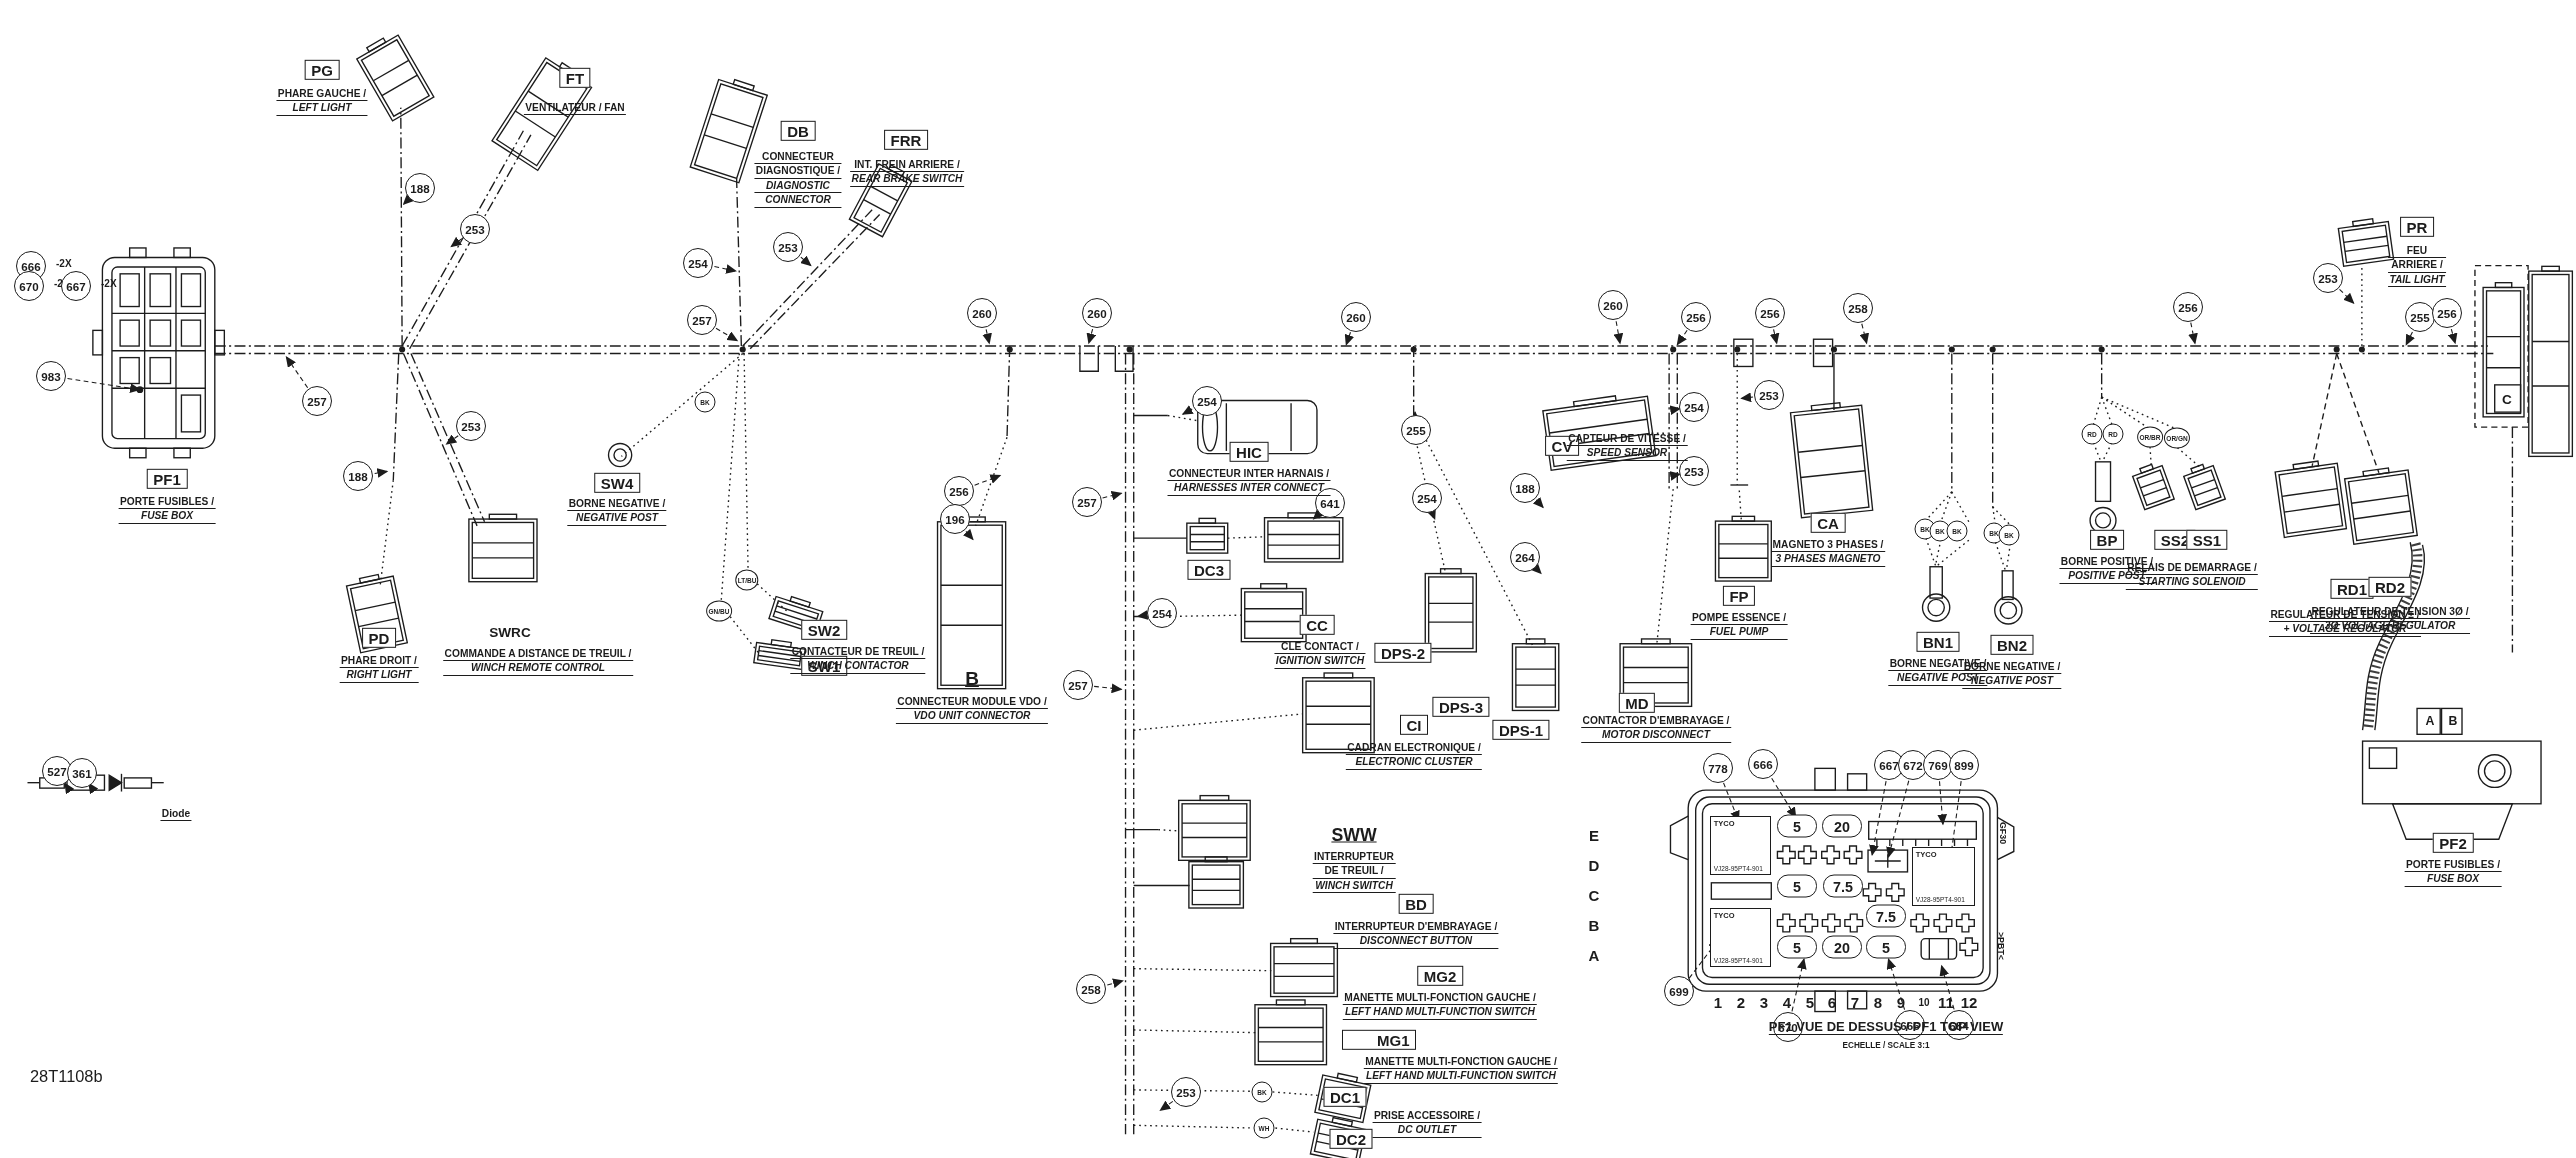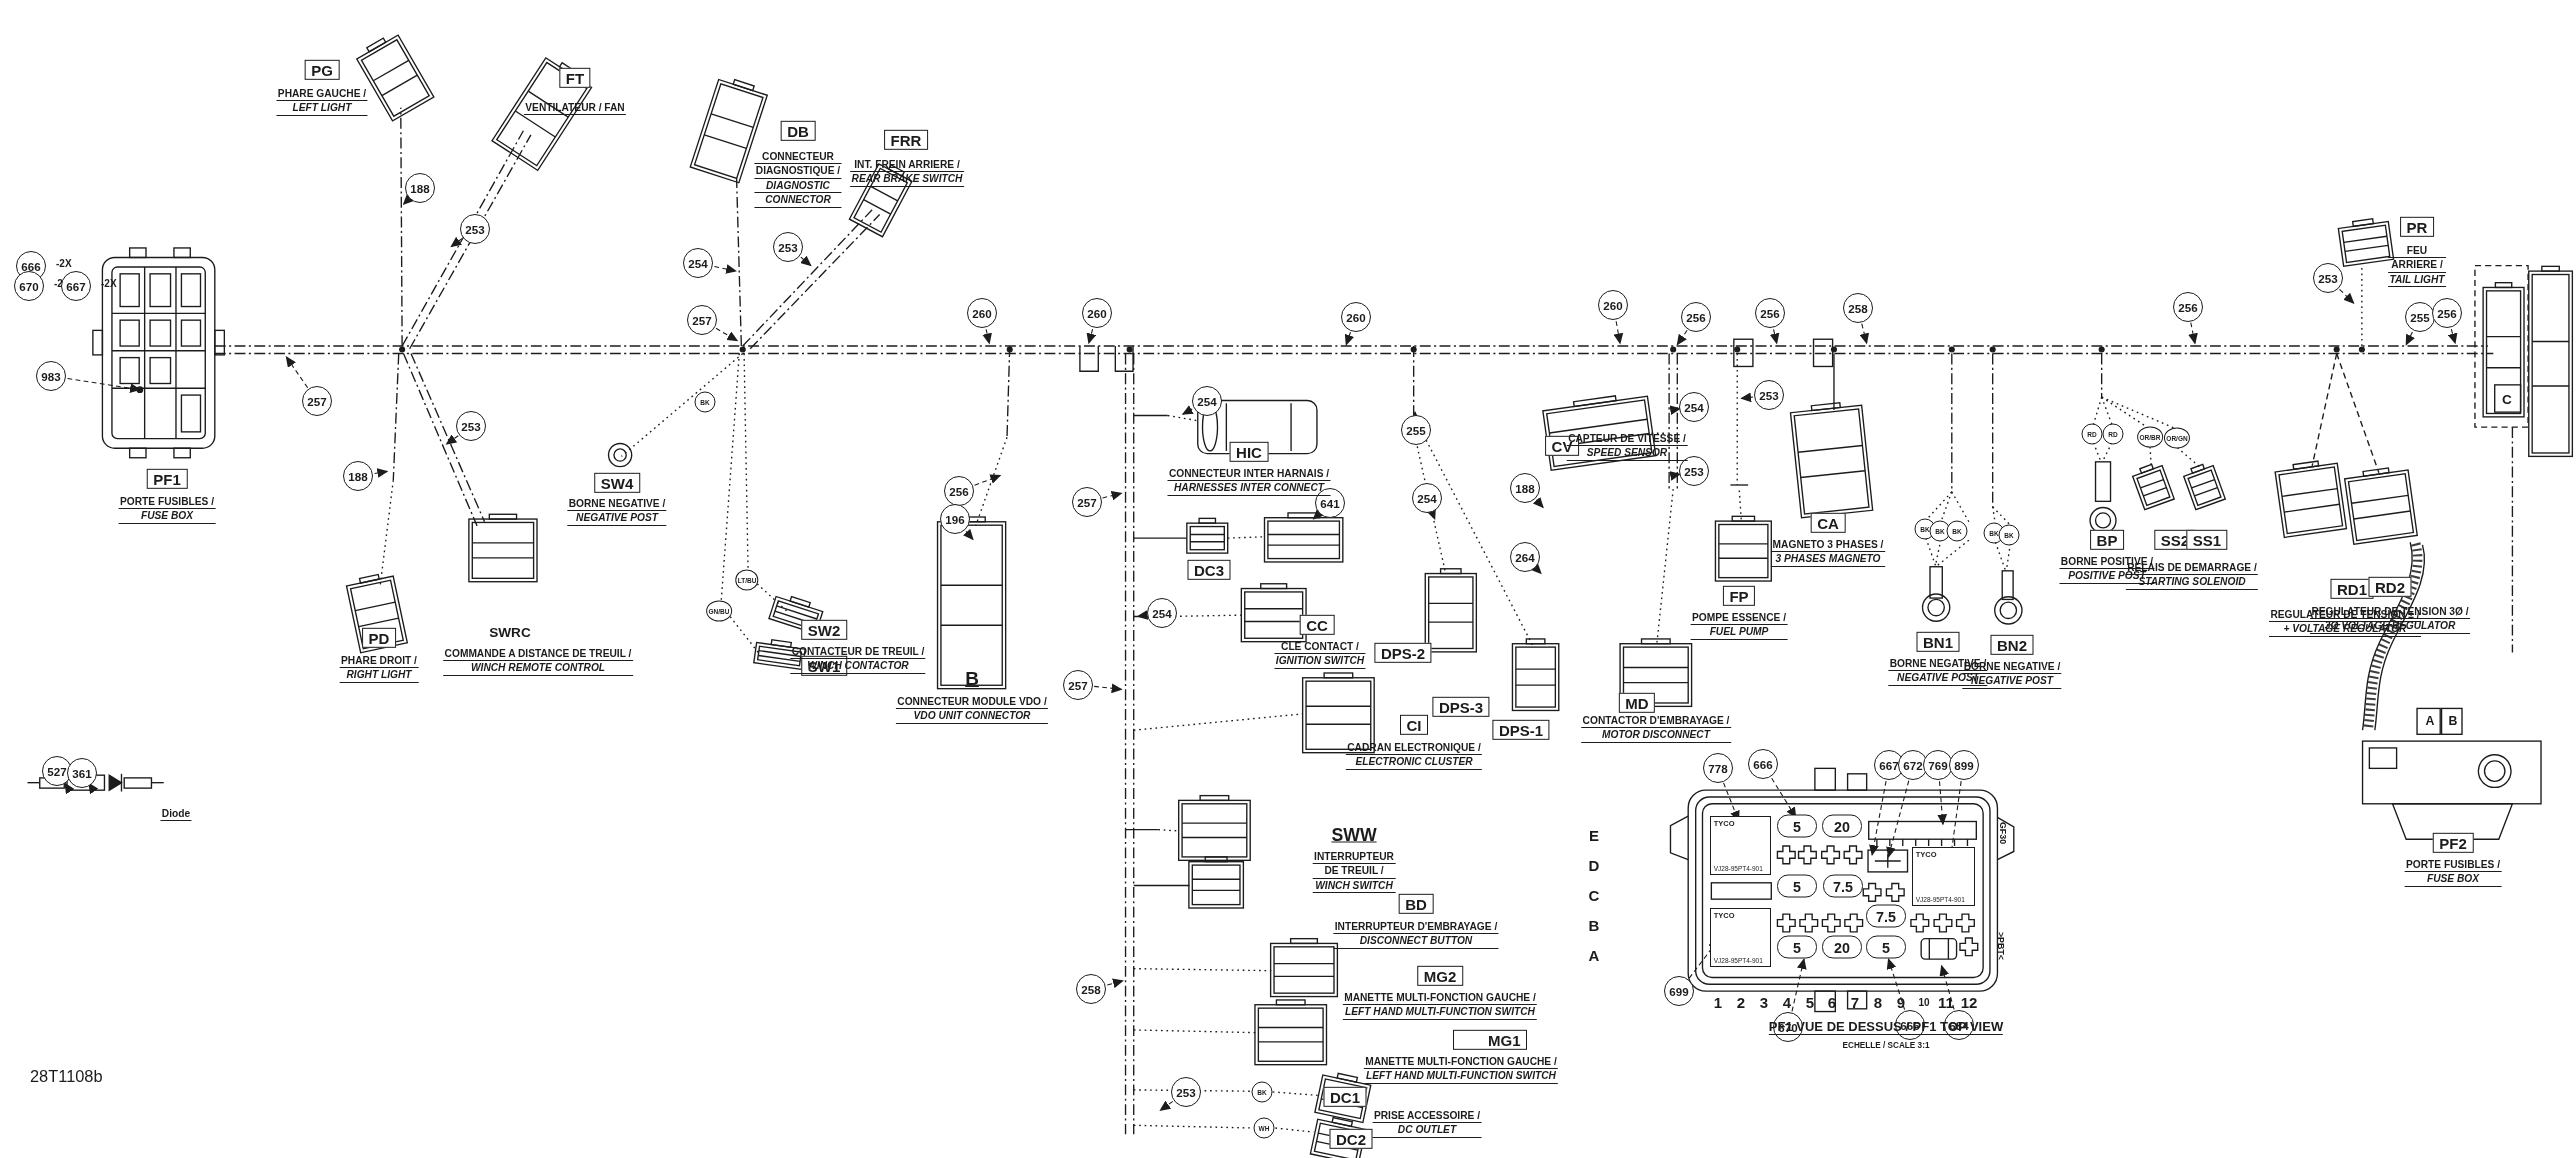--- a/index.html
+++ b/index.html
@@ -623,21 +623,21 @@
     <div class="codebox" style="left: 1249px; top: 452px;">HIC</div>
     <div class="codebox" style="left: 1209px; top: 570px;">DC3</div>
     <div class="codebox" style="left: 1317px; top: 625px;">CC</div>
     <div class="codebox" style="left: 1403px; top: 653px;">DPS-2</div>
     <div class="codebox" style="left: 1414px; top: 725px;">CI</div>
     <div class="codebox" style="left: 1461px; top: 707px;">DPS-3</div>
     <div class="codebox" style="left: 1521px; top: 730px;">DPS-1</div>
     <div class="codebox" style="left: 1637px; top: 703px;">MD</div>
     <div class="codebox" style="left: 1416px; top: 904px;">BD</div>
     <div class="codebox" style="left: 1440px; top: 976px;">MG2</div>
-    <div class="codebox" style="left: 1490px; top: 1040px; padding-left: 34px;">MG1</div>
+    <div class="codebox" style="left: 1379px; top: 1040px; padding-left: 34px;">MG1</div>
     <div class="codebox" style="left: 1345px; top: 1097px;">DC1</div>
     <div class="codebox" style="left: 1351px; top: 1139px;">DC2</div>
     <div class="codebox" style="left: 1562px; top: 446px; text-align: right;">CV</div>
     <div class="codebox" style="left: 1739px; top: 596px;">FP</div>
     <div class="codebox" style="left: 1828px; top: 523px;">CA</div>
     <div class="codebox" style="left: 1938px; top: 642px;">BN1</div>
     <div class="codebox" style="left: 2012px; top: 645px;">BN2</div>
     <div class="codebox" style="left: 2107px; top: 540px;">BP</div>
     <div class="codebox" style="left: 2175px; top: 540px;">SS2</div>
     <div class="codebox" style="left: 2207px; top: 540px;">SS1</div>

